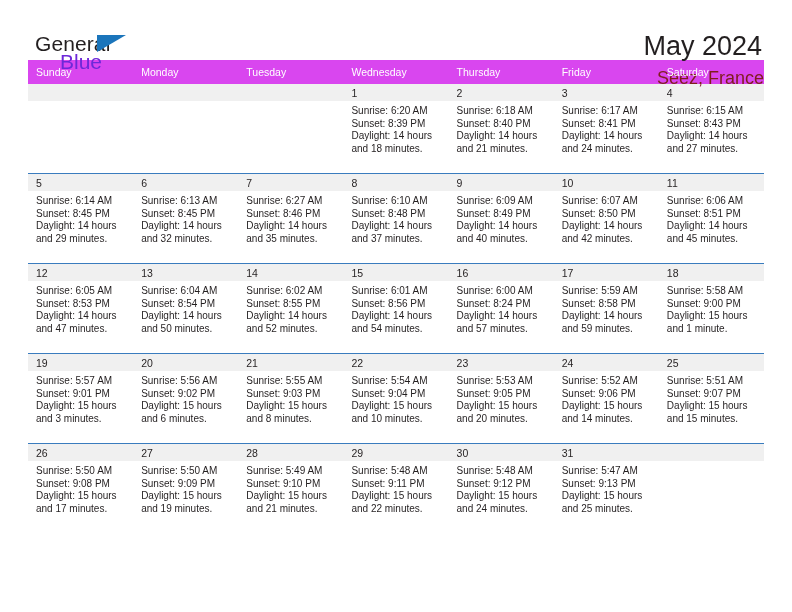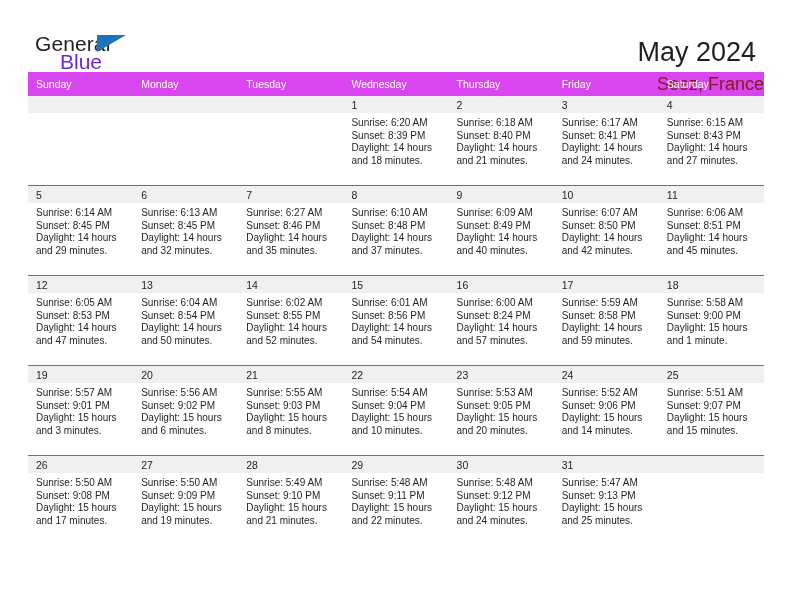--- a/index.html
+++ b/index.html
@@ -20,21 +20,21 @@
     height: 612px;
     box-sizing: border-box;
     padding: 0 28px;
   }
 
   
   .top {
     display: flex;
     align-items: flex-start;
     justify-content: space-between;
-    height: 72px;
+    height: 60px;
     padding-top: 28px;
     box-sizing: border-box;
   }
   .logo {
     position: relative;
     width: 120px;
     height: 46px;
     line-height: 1;
     user-select: none;
   }
@@ -64,21 +64,21 @@
   }
   .titles {
     text-align: right;
     padding-top: 2px;
   }
   .cal-title {
     font-size: 27px;
     color: #231f20;
     line-height: 1.05;
     font-weight: normal;
-    margin: 8px;
+    margin: 2px;
   }
   .cal-sub {
     font-size: 18px;
     color: #7f1d1d;
     margin-top: 8px;
   }
 
   
   .cal {
     width: 736px;

